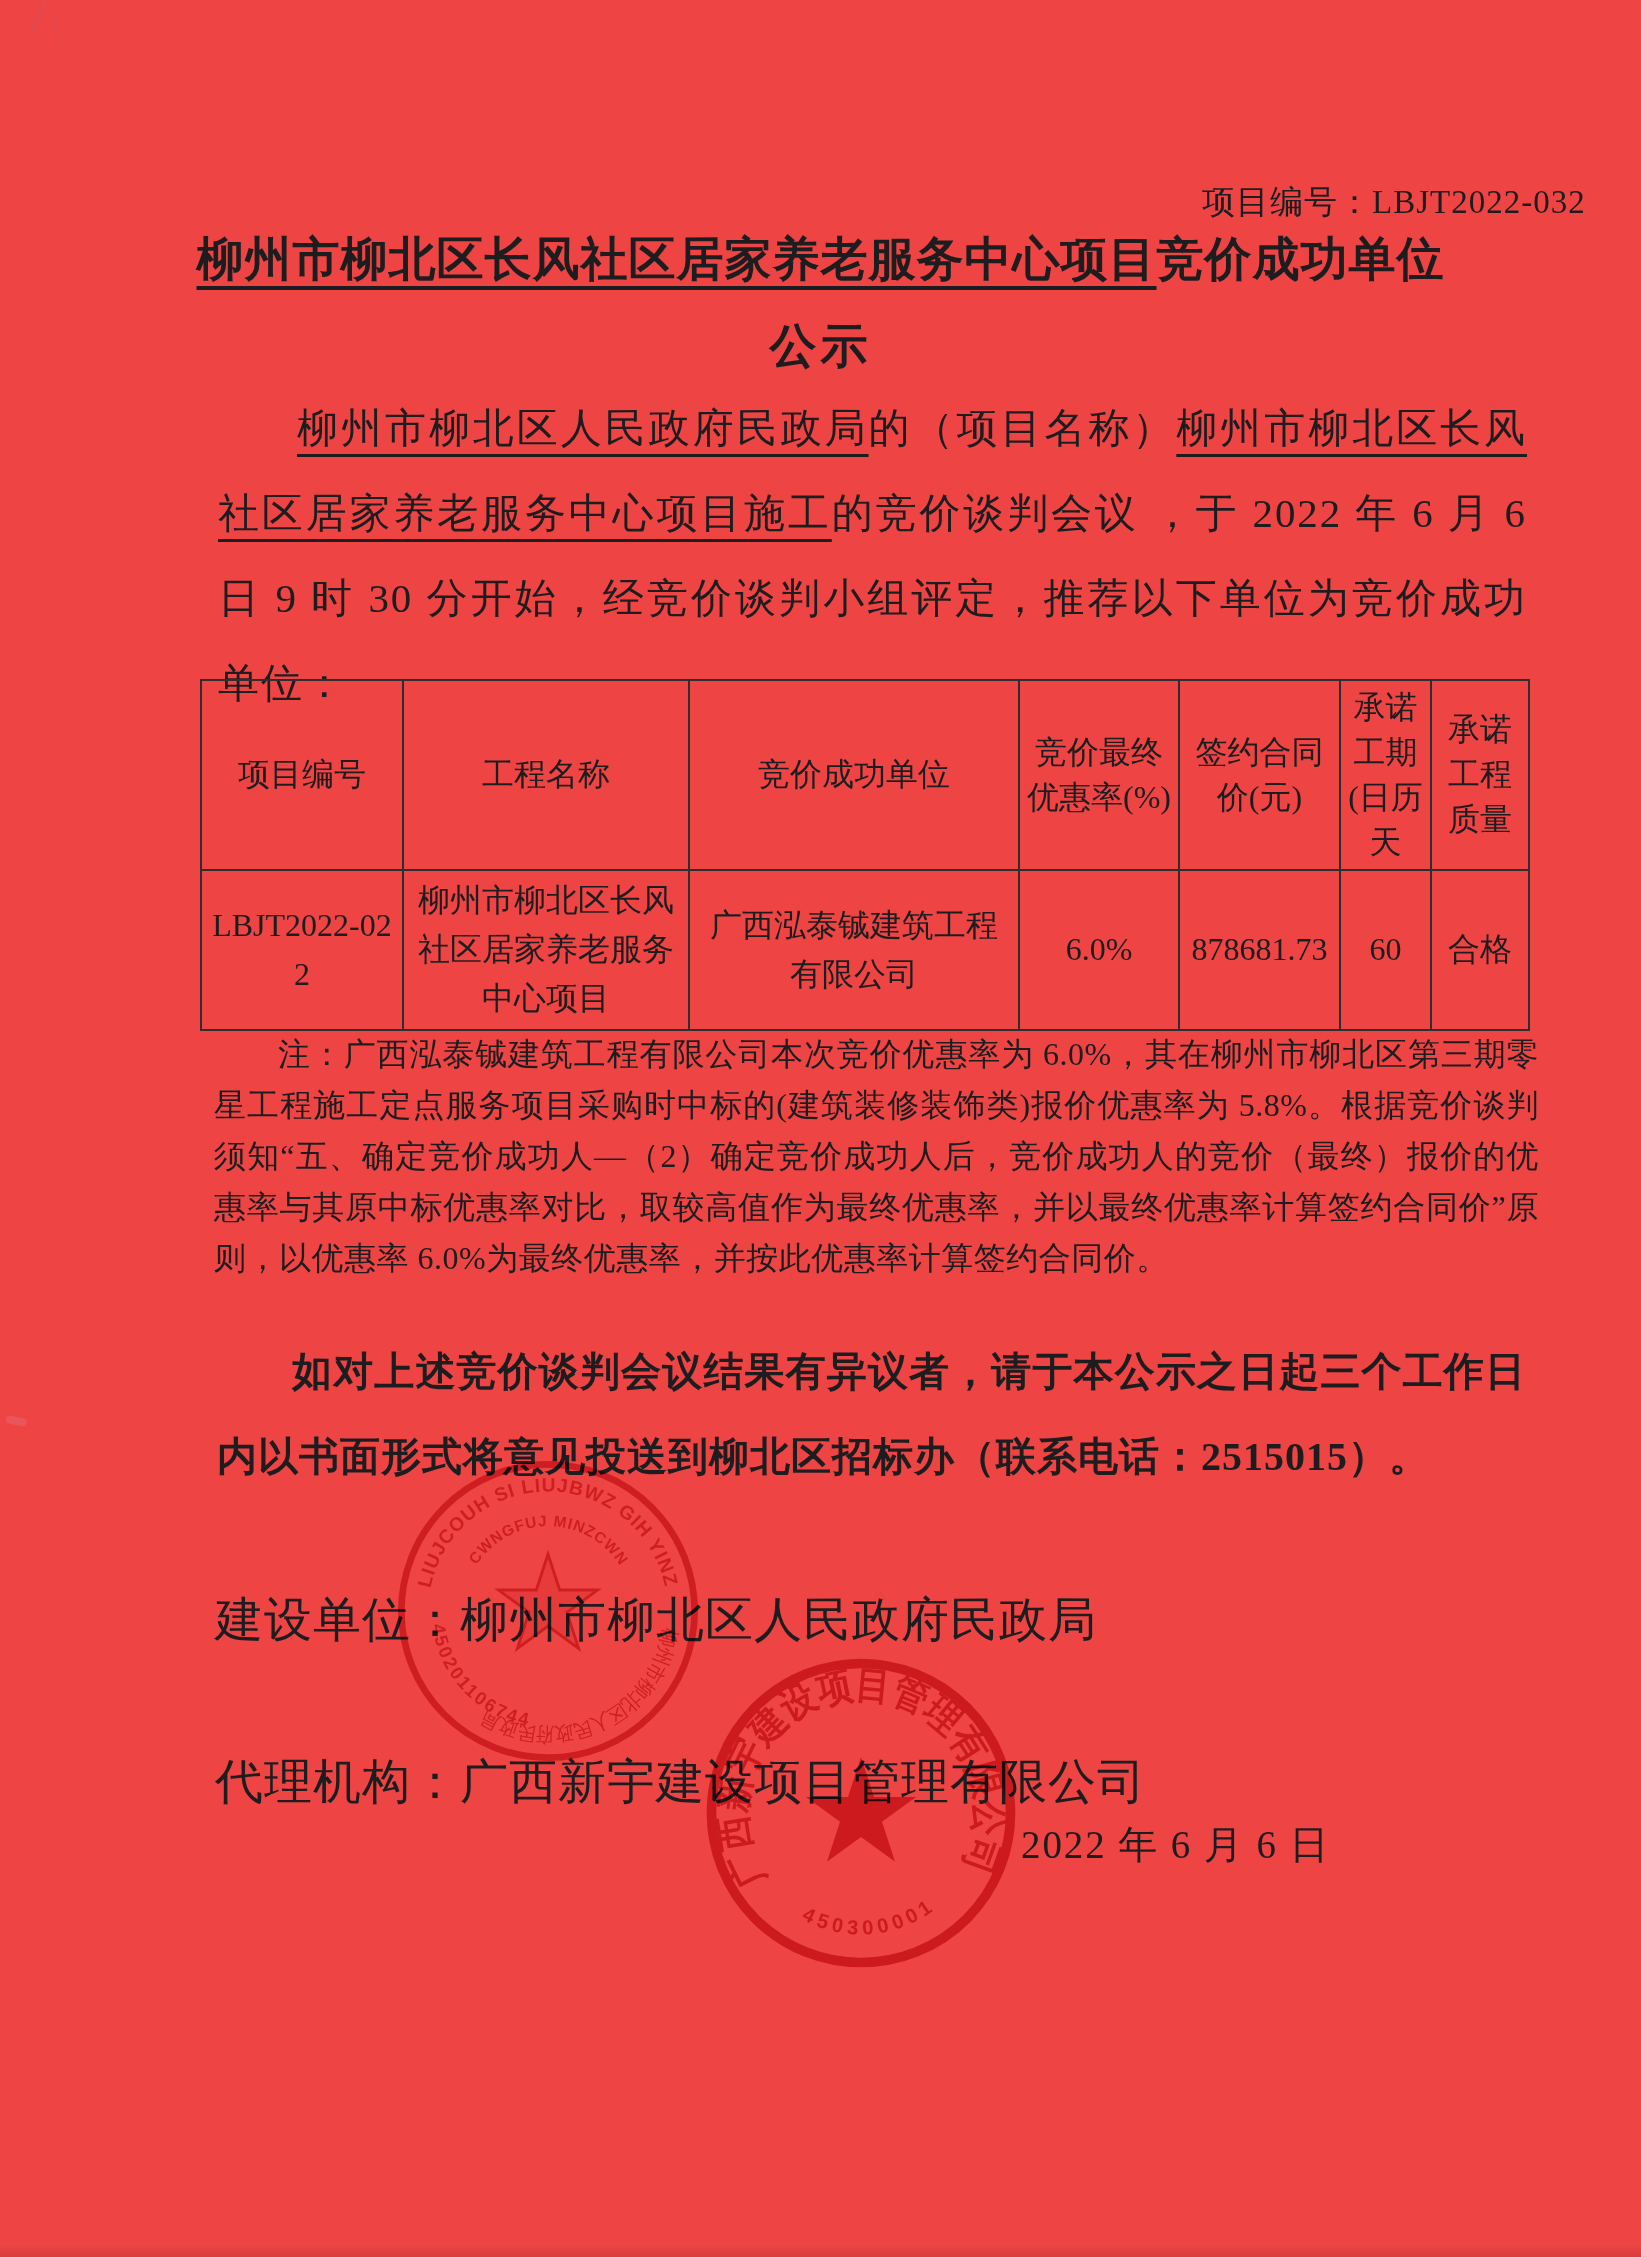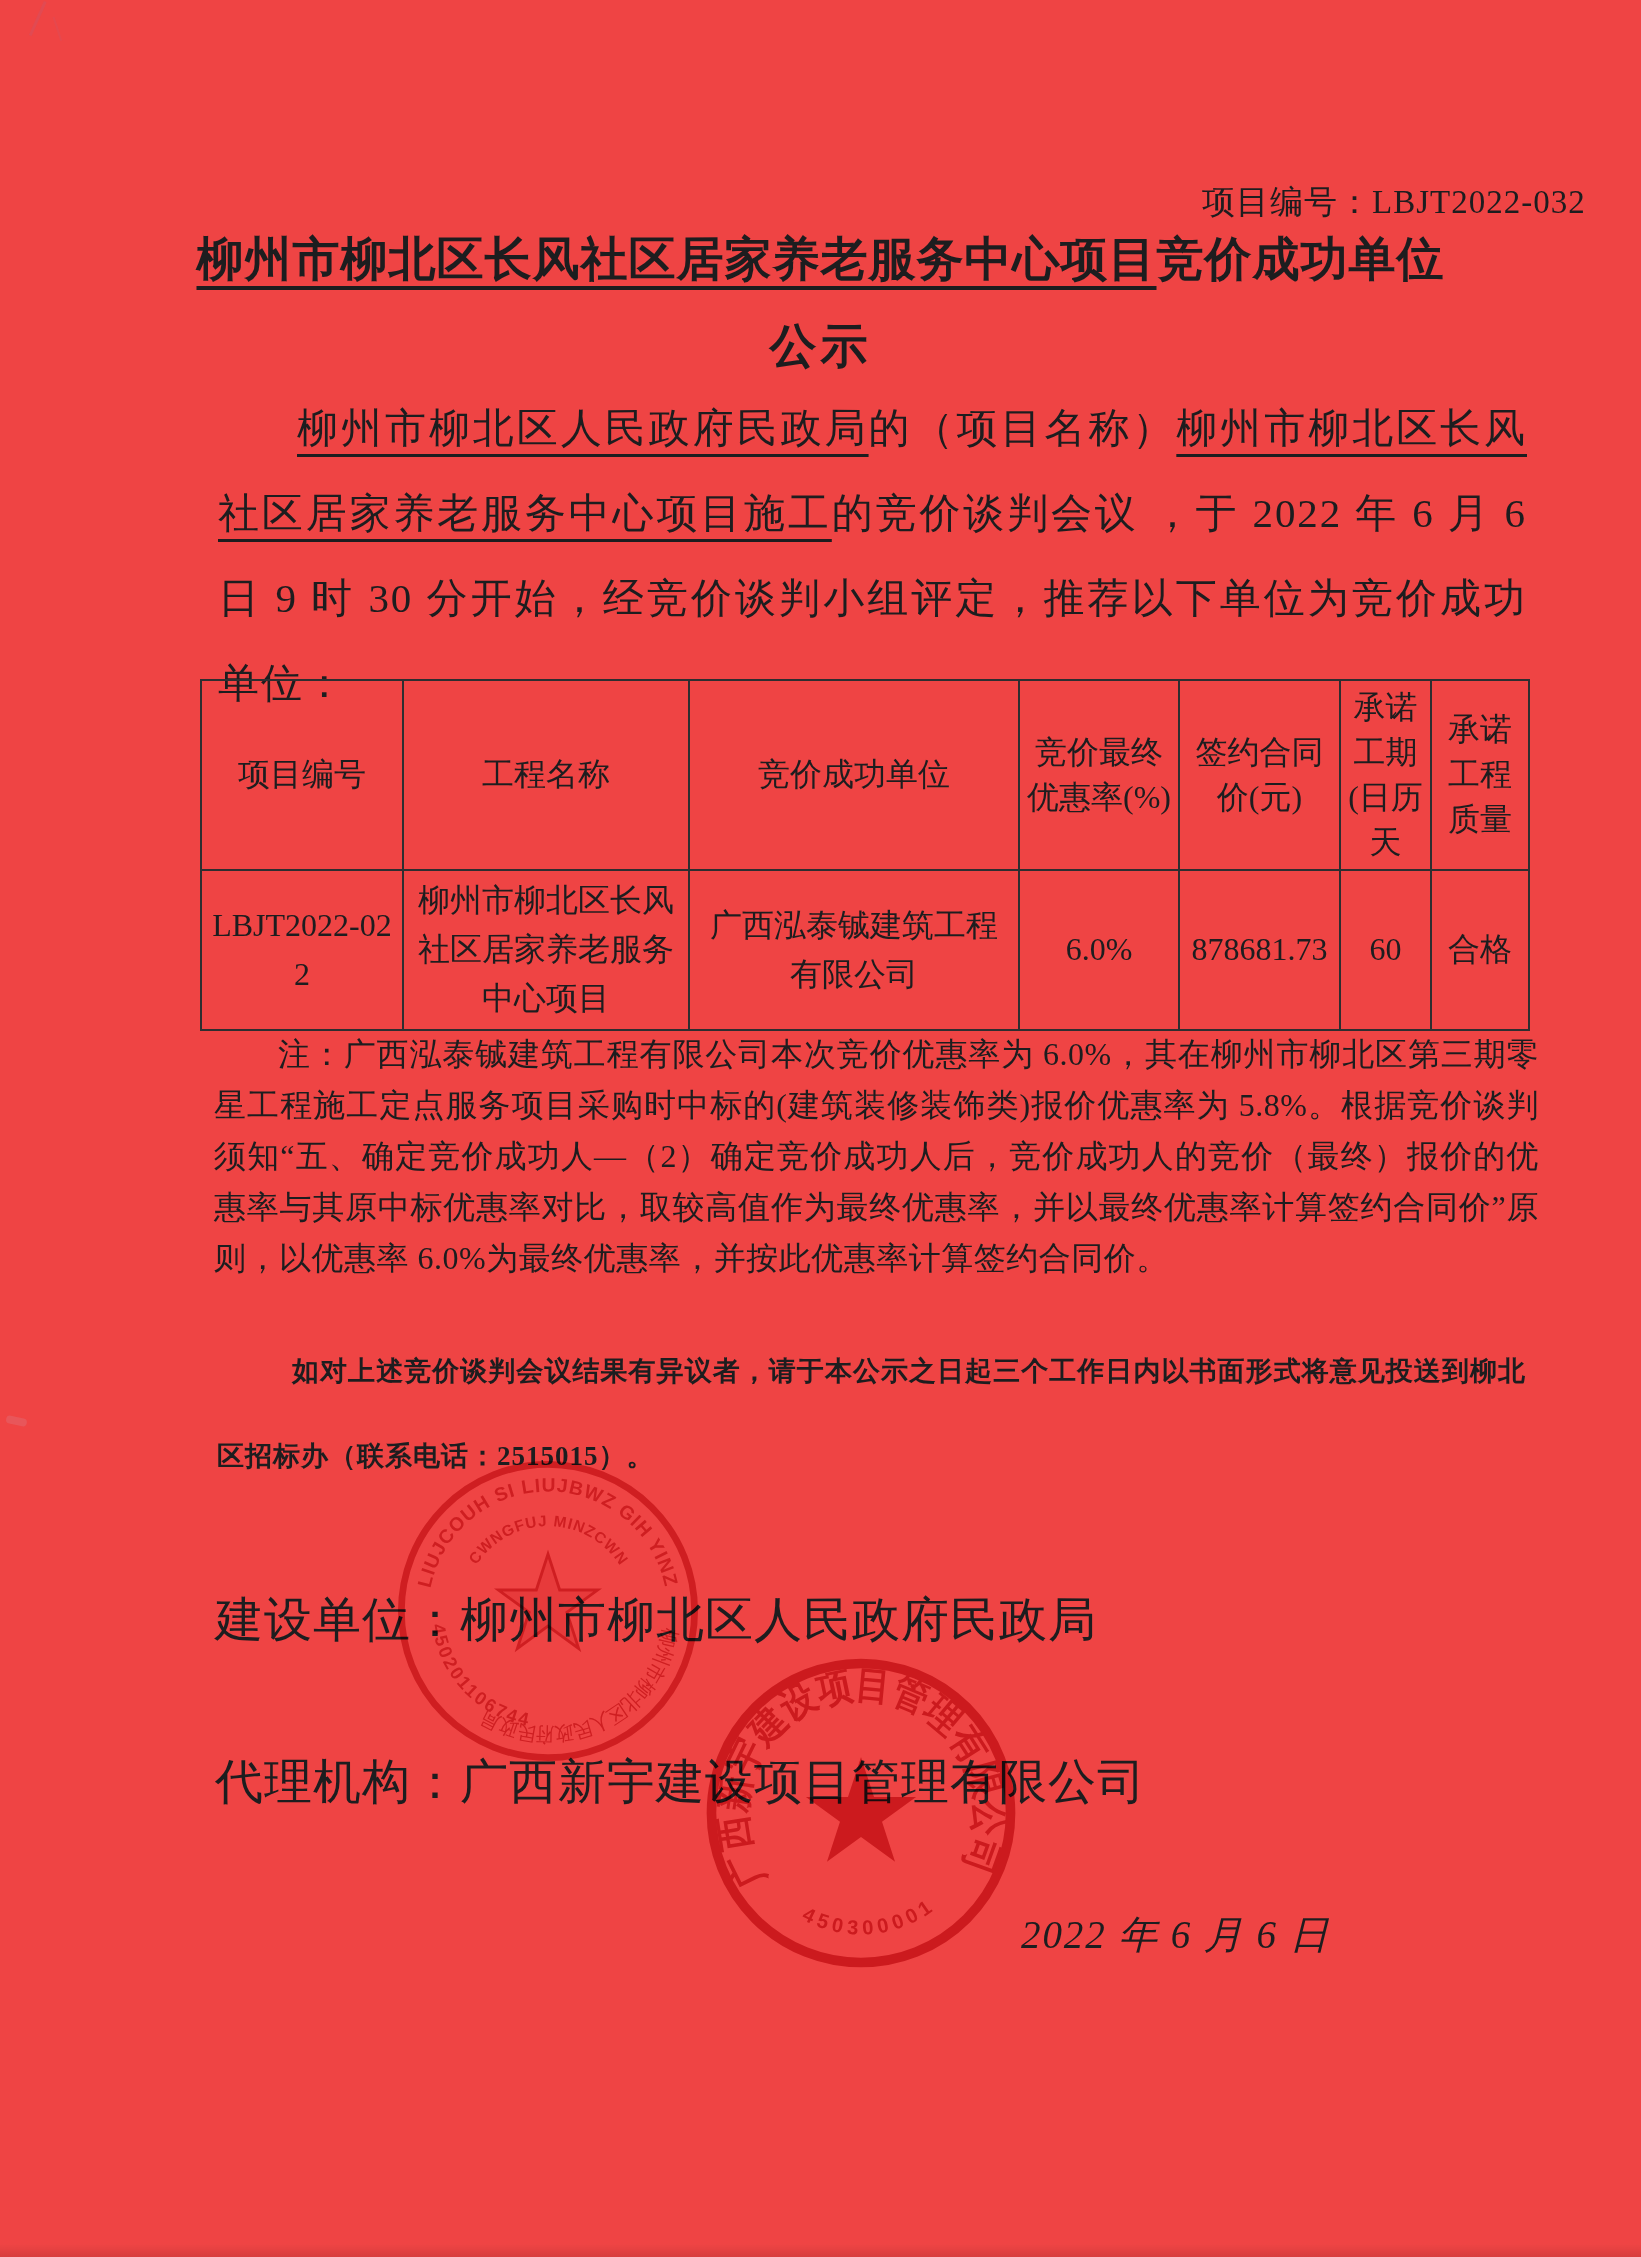--- a/index.html
+++ b/index.html
@@ -94,46 +94,45 @@
     line-height: 51px;
     letter-spacing: 0.5px;
     text-align: justify;
     text-indent: 64px;
   }
 
   .objection {
     position: absolute;
     top: 1329px; left: 217px; width: 1309px;
     margin: 0;
-    font-size: 27px;
+    font-size: 40px;
     font-weight: 700;
     line-height: 85px;
     letter-spacing: 1px;
     text-align: justify;
     text-indent: 75px;
   }
 
   .sign-line {
     position: absolute;
     left: 215px;
     font-size: 48px;
     font-weight: 400;
     letter-spacing: 1px;
     white-space: nowrap;
   }
   .builder-line { top: 1588px; }
   .agency-line  { top: 1750px; }
 
   .date-line {
     position: absolute;
-    top: 1908px; left: 1021px;
+    top: 1818px; left: 1021px;
     font-size: 39px;
     letter-spacing: 1.9px;
     white-space: nowrap;
-    font-style: italic;
   }
 
   .stamp {
     position: absolute;
     width: 328px; height: 328px;
     mix-blend-mode: multiply;
     pointer-events: none;
   }
   .stamp-gov    { left: 384px; top: 1447px; opacity: 0.82; }
   .stamp-agency { left: 697px; top: 1649px; opacity: 0.90; }

